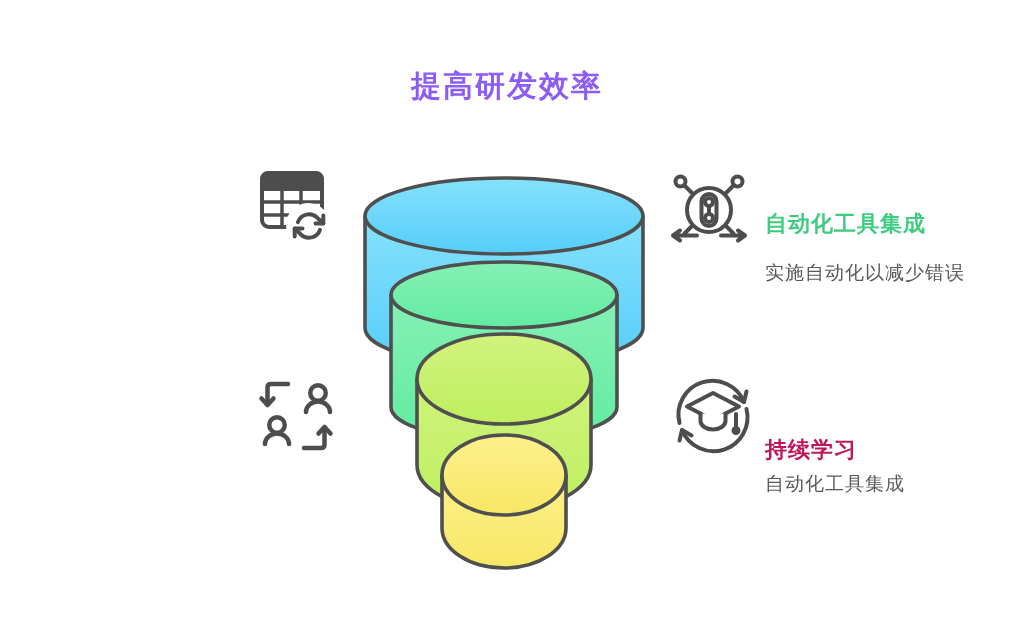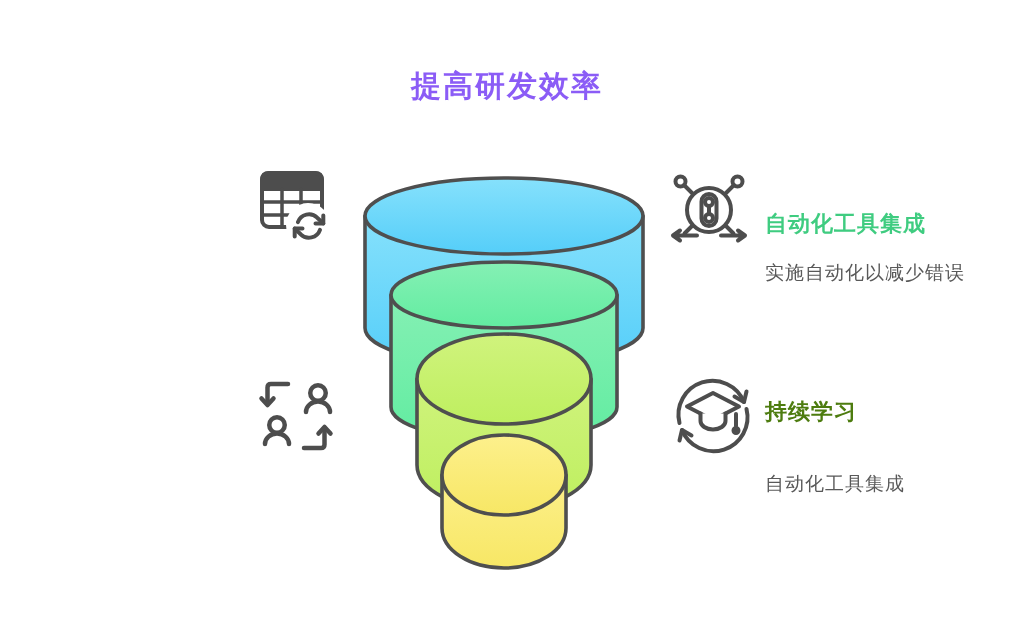--- a/index.html
+++ b/index.html
@@ -131,17 +131,17 @@
         <path d="M 10.5,49 A 34,34 0 0 1 75,28"></path>
         <path d="M 77.5,17.5 L 75,28 L 65.5,22.5"></path>
         <path d="M 77.5,35 A 34,34 0 0 1 13,56"></path>
         <path d="M 10.5,66.5 L 13,56 L 22.5,61.5"></path>
         <path d="M 44,19 L 70,32.5 L 44,46 L 18,32.5 Z" fill="#ffffff"></path>
         <path d="M 31.5,39.5 V 47 A 12.5,8.5 0 0 0 56.5,47 V 39.5" fill="#ffffff"></path>
         <path d="M 67,40 V 52"></path>
         <circle cx="67" cy="56.5" r="2.5" fill="#4D4D4D"></circle>
       </g>
     </svg>
-    <div class="label right-col" style="top: 396px; color: #4d7c0f;">持续学习</div>
+    <div class="label right-col" style="top: 434px; color: #be185d;">持续学习</div>
     <div class="desc right-col" style="top: 473px; color: rgb(89, 89, 89);">自动化工具集成</div>
   </div>
 
 </div>
 
 </body></html>

